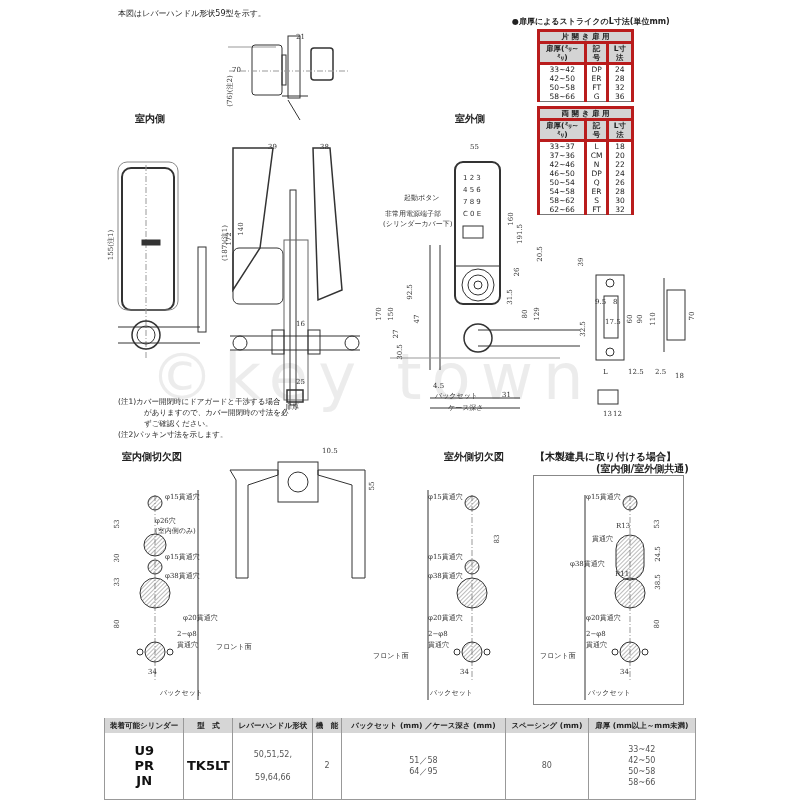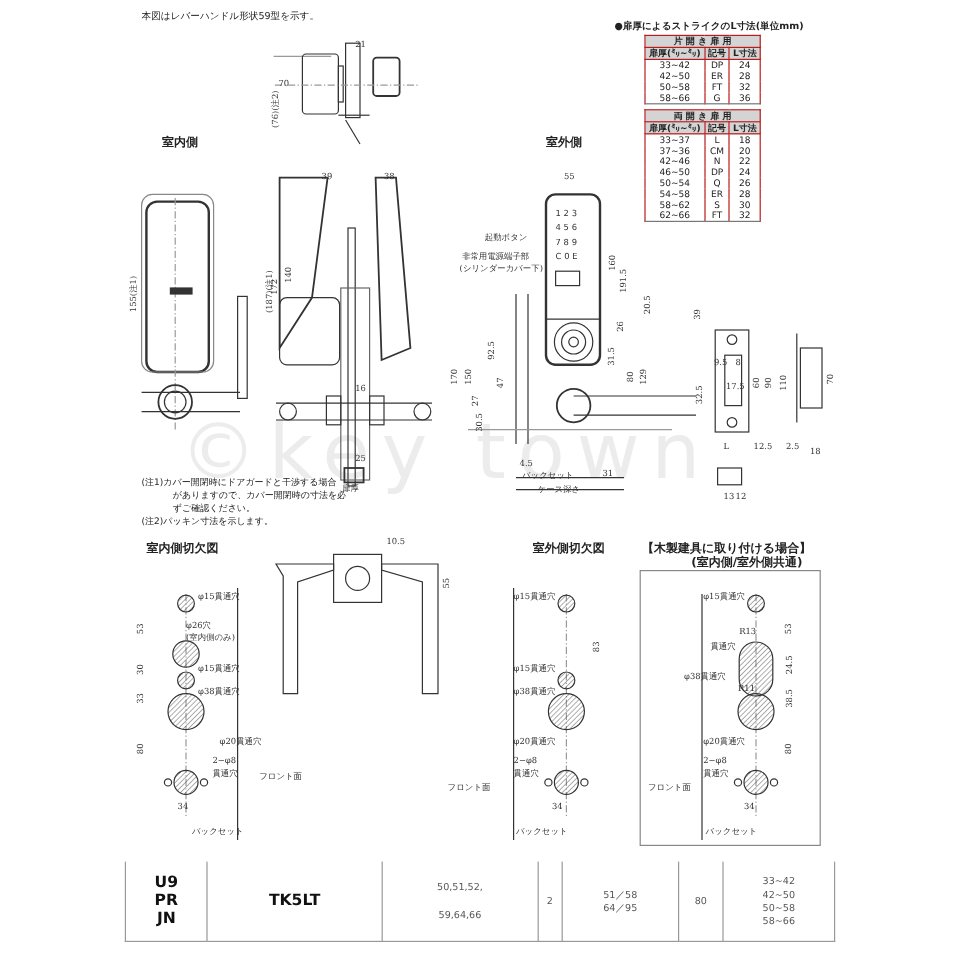--- a/index.html
+++ b/index.html
@@ -6,21 +6,21 @@
   body { width: 800px; height: 800px; background: #fff; font-family: "DejaVu Sans", sans-serif; color: #222; position: relative; overflow: hidden; }
   .abs { position: absolute; }
   .note-top { left: 118px; top: 8px; font-size: 8px; }
   .section-title { font-size: 10px; font-weight: bold; }
   .dim { font-size: 7px; font-family: "DejaVu Serif", serif; color: #333; }
   svg { position: absolute; left: 0; top: 0; }
   
   .strike-wrap { left: 512px; top: 16px; width: 175px; }
   .strike-title { font-size: 8px; font-weight: bold; margin-bottom: 2px; white-space: nowrap; }
   table.st { border-collapse: collapse; width: 97px; margin-left: 25px; font-size: 7.5px; }
-  table.st th, table.st td { border: 1px solid #b91c1c; text-align: center; padding: 0 2px; height: 9px; line-height: 9px; }
+  table.st th, table.st td { border: 3px solid #b91c1c; text-align: center; padding: 0 2px; height: 9px; line-height: 9px; }
   table.st th { background: #d4d4d4; font-weight: bold; }
   table.st td { border-top: none; border-bottom: none; }
   table.st tr:last-child td { border-bottom: 1px solid #777; }
   .notes { left: 118px; top: 396px; font-size: 7.5px; line-height: 11px; width: 200px; }
   .notes .indent { padding-left: 26px; }
   .wood-box { left: 533px; top: 475px; width: 151px; height: 230px; border: 1px solid #888; }
   
   table.spec { position: absolute; left: 104px; top: 718px; width: 592px; border-collapse: collapse; font-size: 8px; }
   table.spec th { background: #d6d6d6; font-weight: bold; border-left: 1px solid #999; border-right: 1px solid #999; padding: 2px 1px; height: 15px; white-space: nowrap; font-size: 7.5px; }
   table.spec td { border-left: 1px solid #999; border-right: 1px solid #999; border-bottom: 1px solid #999; text-align: center; vertical-align: middle; height: 66px; color: #555; line-height: 11px; }
@@ -33,21 +33,21 @@
 
 <div class="abs watermark">©key town</div>
 
 <div class="abs note-top">本図はレバーハンドル形状59型を示す。</div>
 
 <div class="abs section-title" style="left:135px;top:112px;">室内側</div>
 <div class="abs section-title" style="left:455px;top:112px;">室外側</div>
 <div class="abs section-title" style="left:122px;top:450px;">室内側切欠図</div>
 <div class="abs section-title" style="left:444px;top:450px;">室外側切欠図</div>
 <div class="abs section-title" style="left:535px;top:450px;">【木製建具に取り付ける場合】</div>
-<div class="abs section-title" style="left:576px;top:462px;text-align:right;">(室内側/室外側共通)</div>
+<div class="abs section-title" style="left:596px;top:462px;text-align:right;">(室内側/室外側共通)</div>
 <div class="abs wood-box"></div>
 
 <div class="abs strike-wrap">
   <div class="strike-title">●扉厚によるストライクのL寸法(単位mm)</div>
   <table class="st">
     <tbody>
         <tr>
           <th colspan="3">片 開 き 扉 用</th>
         </tr>
     <tr>
@@ -349,20 +349,29 @@
 
 <div class="abs notes">
   <div>(注1)カバー開閉時にドアガードと干渉する場合</div>
   <div class="indent">がありますので、カバー開閉時の寸法を必</div>
   <div class="indent">ずご確認ください。</div>
   <div>(注2)パッキン寸法を示します。</div>
 </div>
 
 <table class="spec">
   <tbody>
+      <tr>
+    <th>装着可能シリンダー</th>
+    <th>型　式</th>
+    <th>レバーハンドル形状</th>
+    <th>機　能</th>
+    <th>バックセット (mm) ／ケース深さ (mm)</th>
+    <th>スペーシング (mm)</th>
+    <th>扉厚 (mm以上～mm未満)</th>
+  </tr>
   <tr>
     <td class="cyl">
       <div>U9</div>
       <div>PR</div>
       <div>JN</div>
     </td>
     <td class="model">TK5LT</td>
     <td>
       <div>50,51,52,</div>
       <div style="margin-top:12px">59,64,66</div>

